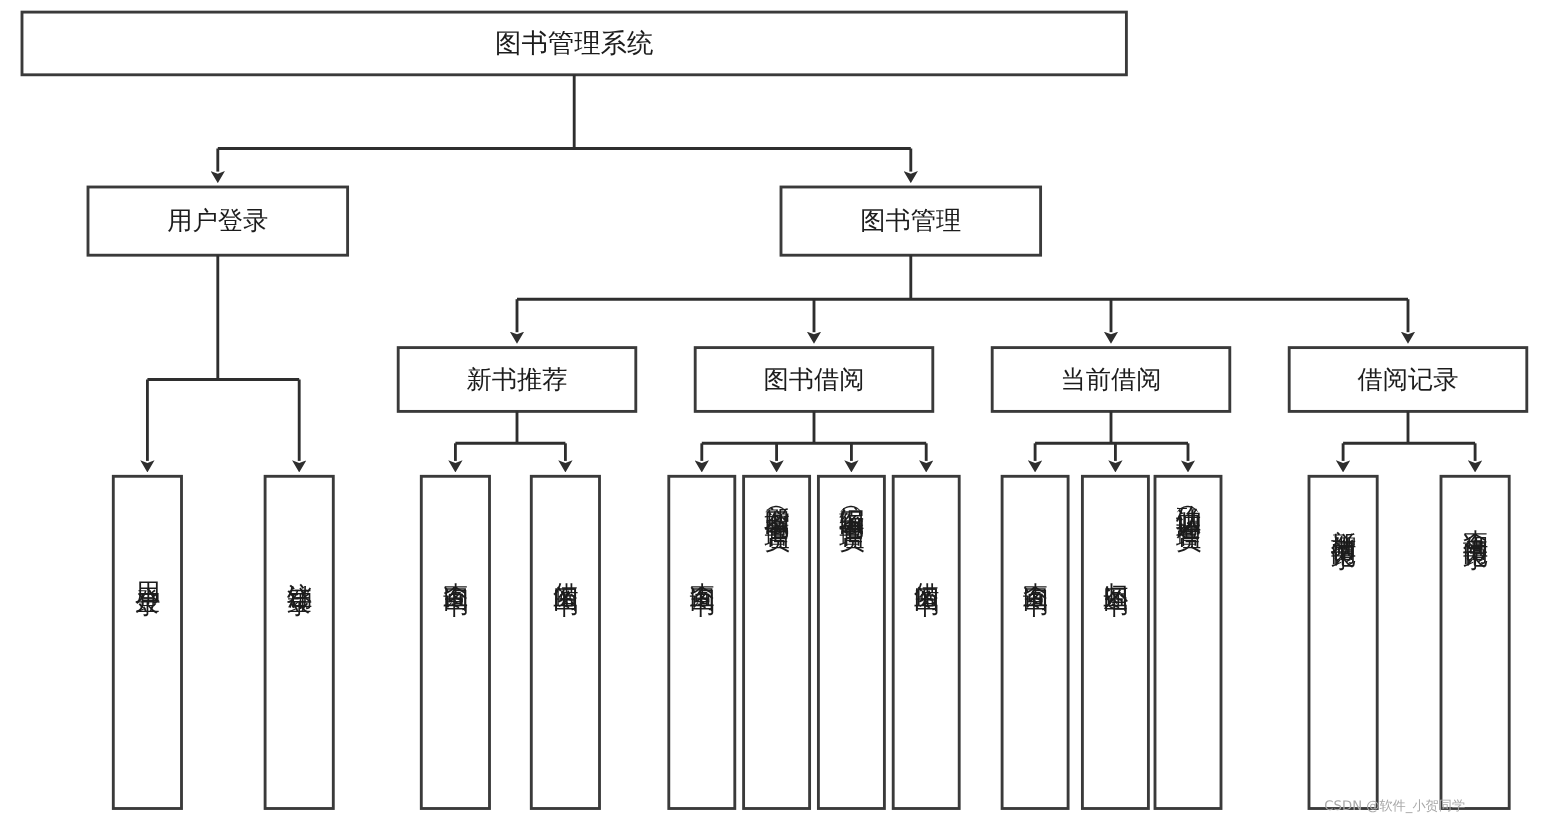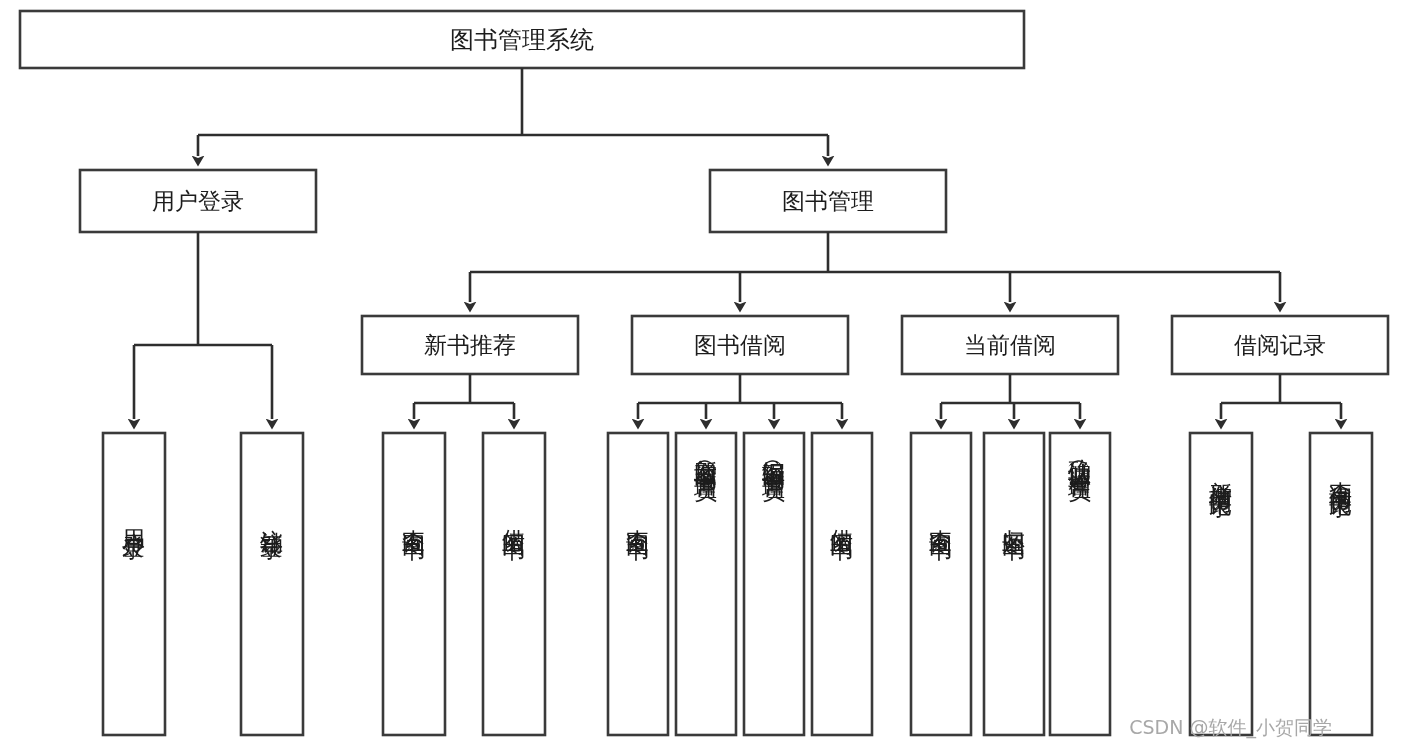--- a/index.html
+++ b/index.html
@@ -71,21 +71,21 @@
     line-height: 1.22;
     color: #1c1c1c;
     letter-spacing: 3px;
     white-space: nowrap;
   }
   .watermark {
     position: absolute;
     right: 10px;
     bottom: 6px;
     font-family: "DejaVu Sans", "Liberation Sans", sans-serif;
-    font-size: 19px;
+    font-size: 12px;
     color: #a8a8a8;
     white-space: nowrap;
     user-select: none;
   }
 </style>
 </head>
 <body>
 
 <div id="diagram-root">
 

